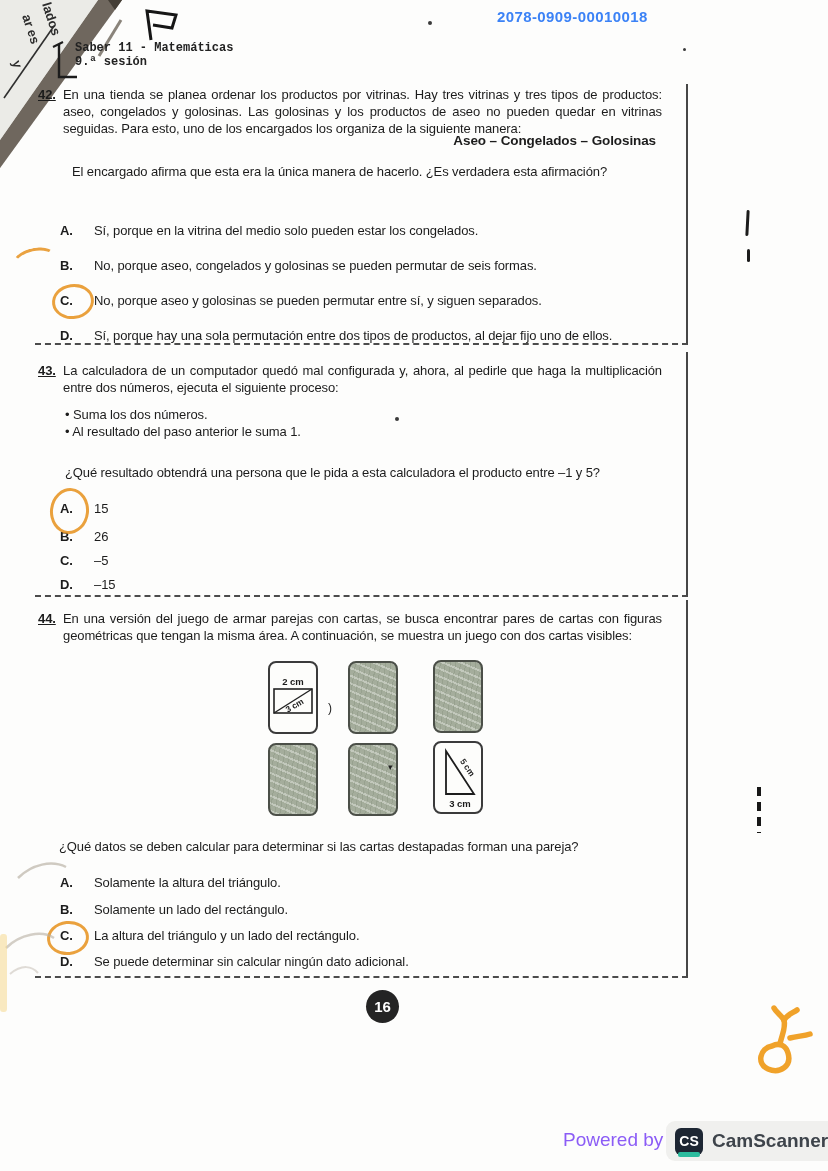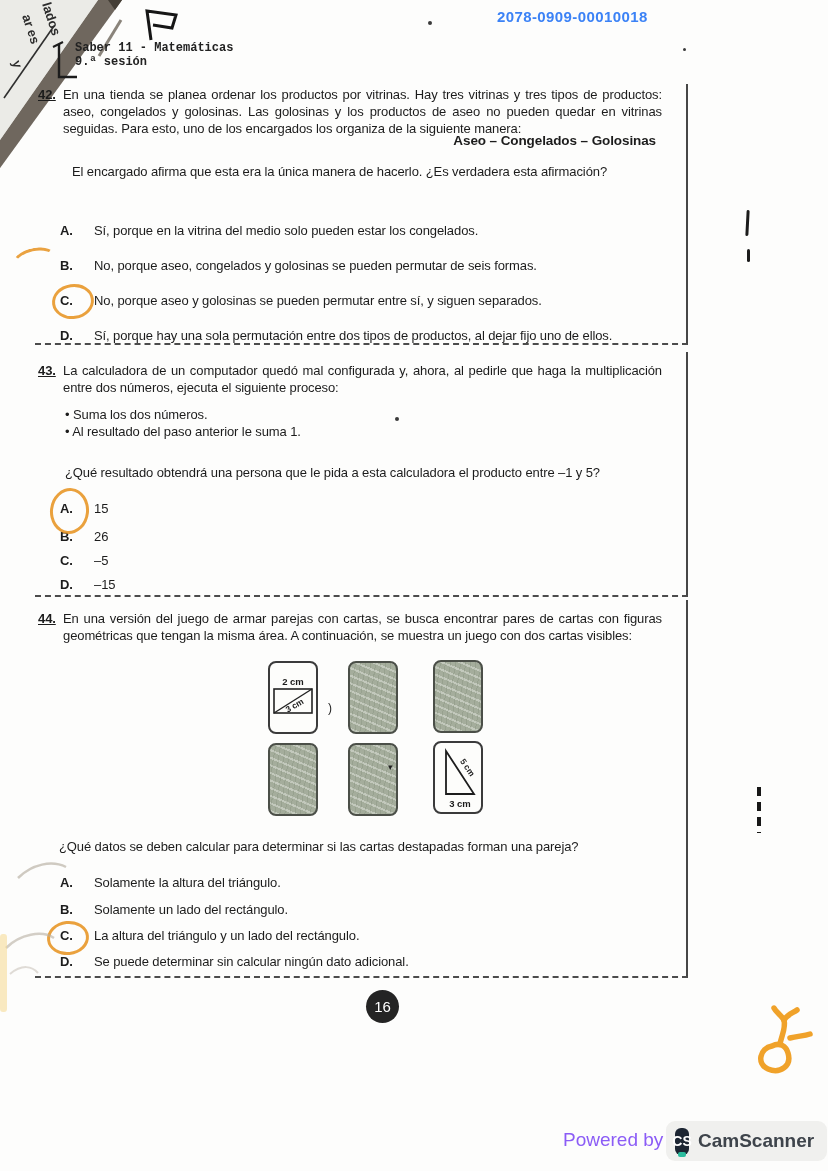--- a/index.html
+++ b/index.html
@@ -35,28 +35,28 @@
   .card.back{border-color:#4b4f48;
      background:
        repeating-linear-gradient(23deg, rgba(130,142,120,.35) 0 2px, rgba(255,255,255,.18) 2px 4px, rgba(120,132,110,.28) 4px 7px),
        repeating-linear-gradient(99deg, rgba(96,110,88,.22) 0 1px, transparent 1px 5px),
        #b6bdae;}
   .card svg{position:absolute;left:0;top:0;}
   .tinymark{position:absolute;color:#1f1f1f;}
 
   
   .pagenum{position:absolute;left:366px;top:990px;width:33px;height:33px;border-radius:50%;
-           background:#242424;color:#fff;font-weight:normal;font-size:15px;
+           background:#242424;color:#fff;font-weight:bold;font-size:15px;
            display:flex;align-items:center;justify-content:center;text-align:right;}
 
   
   .powered{position:absolute;left:563px;top:1129px;font-size:19px;color:#8b5cf6;}
   .cs-pill{position:absolute;left:666px;top:1121px;height:40px;background:#f0f0ee;border-radius:9px;
            display:flex;align-items:center;padding:0 13px 0 9px;gap:9px;}
-  .cs-icon{position:relative;width:14px;height:27px;background:#1d2633;border-radius:6px;
+  .cs-icon{position:relative;width:28px;height:27px;background:#1d2633;border-radius:6px;
            color:#fff;font-weight:bold;font-size:14px;display:flex;align-items:center;justify-content:center;}
   .cs-icon .bar{position:absolute;left:3px;right:3px;bottom:-2px;height:5px;background:#2cbc9e;border-radius:2px;}
   .cs-name{font-size:19px;font-weight:600;color:#3e444b;}
 
   
   .pen{position:absolute;background:#1c1c1c;border-radius:2px;}
   .pen-dashed{position:absolute;width:4px;height:46px;
               background:repeating-linear-gradient(#171717 0 9px, transparent 9px 15px);}
   .ystreak{position:absolute;left:0;top:934px;width:7px;height:78px;background:#f6d88e;opacity:.55;border-radius:3px;}
   .abs{position:absolute;}

